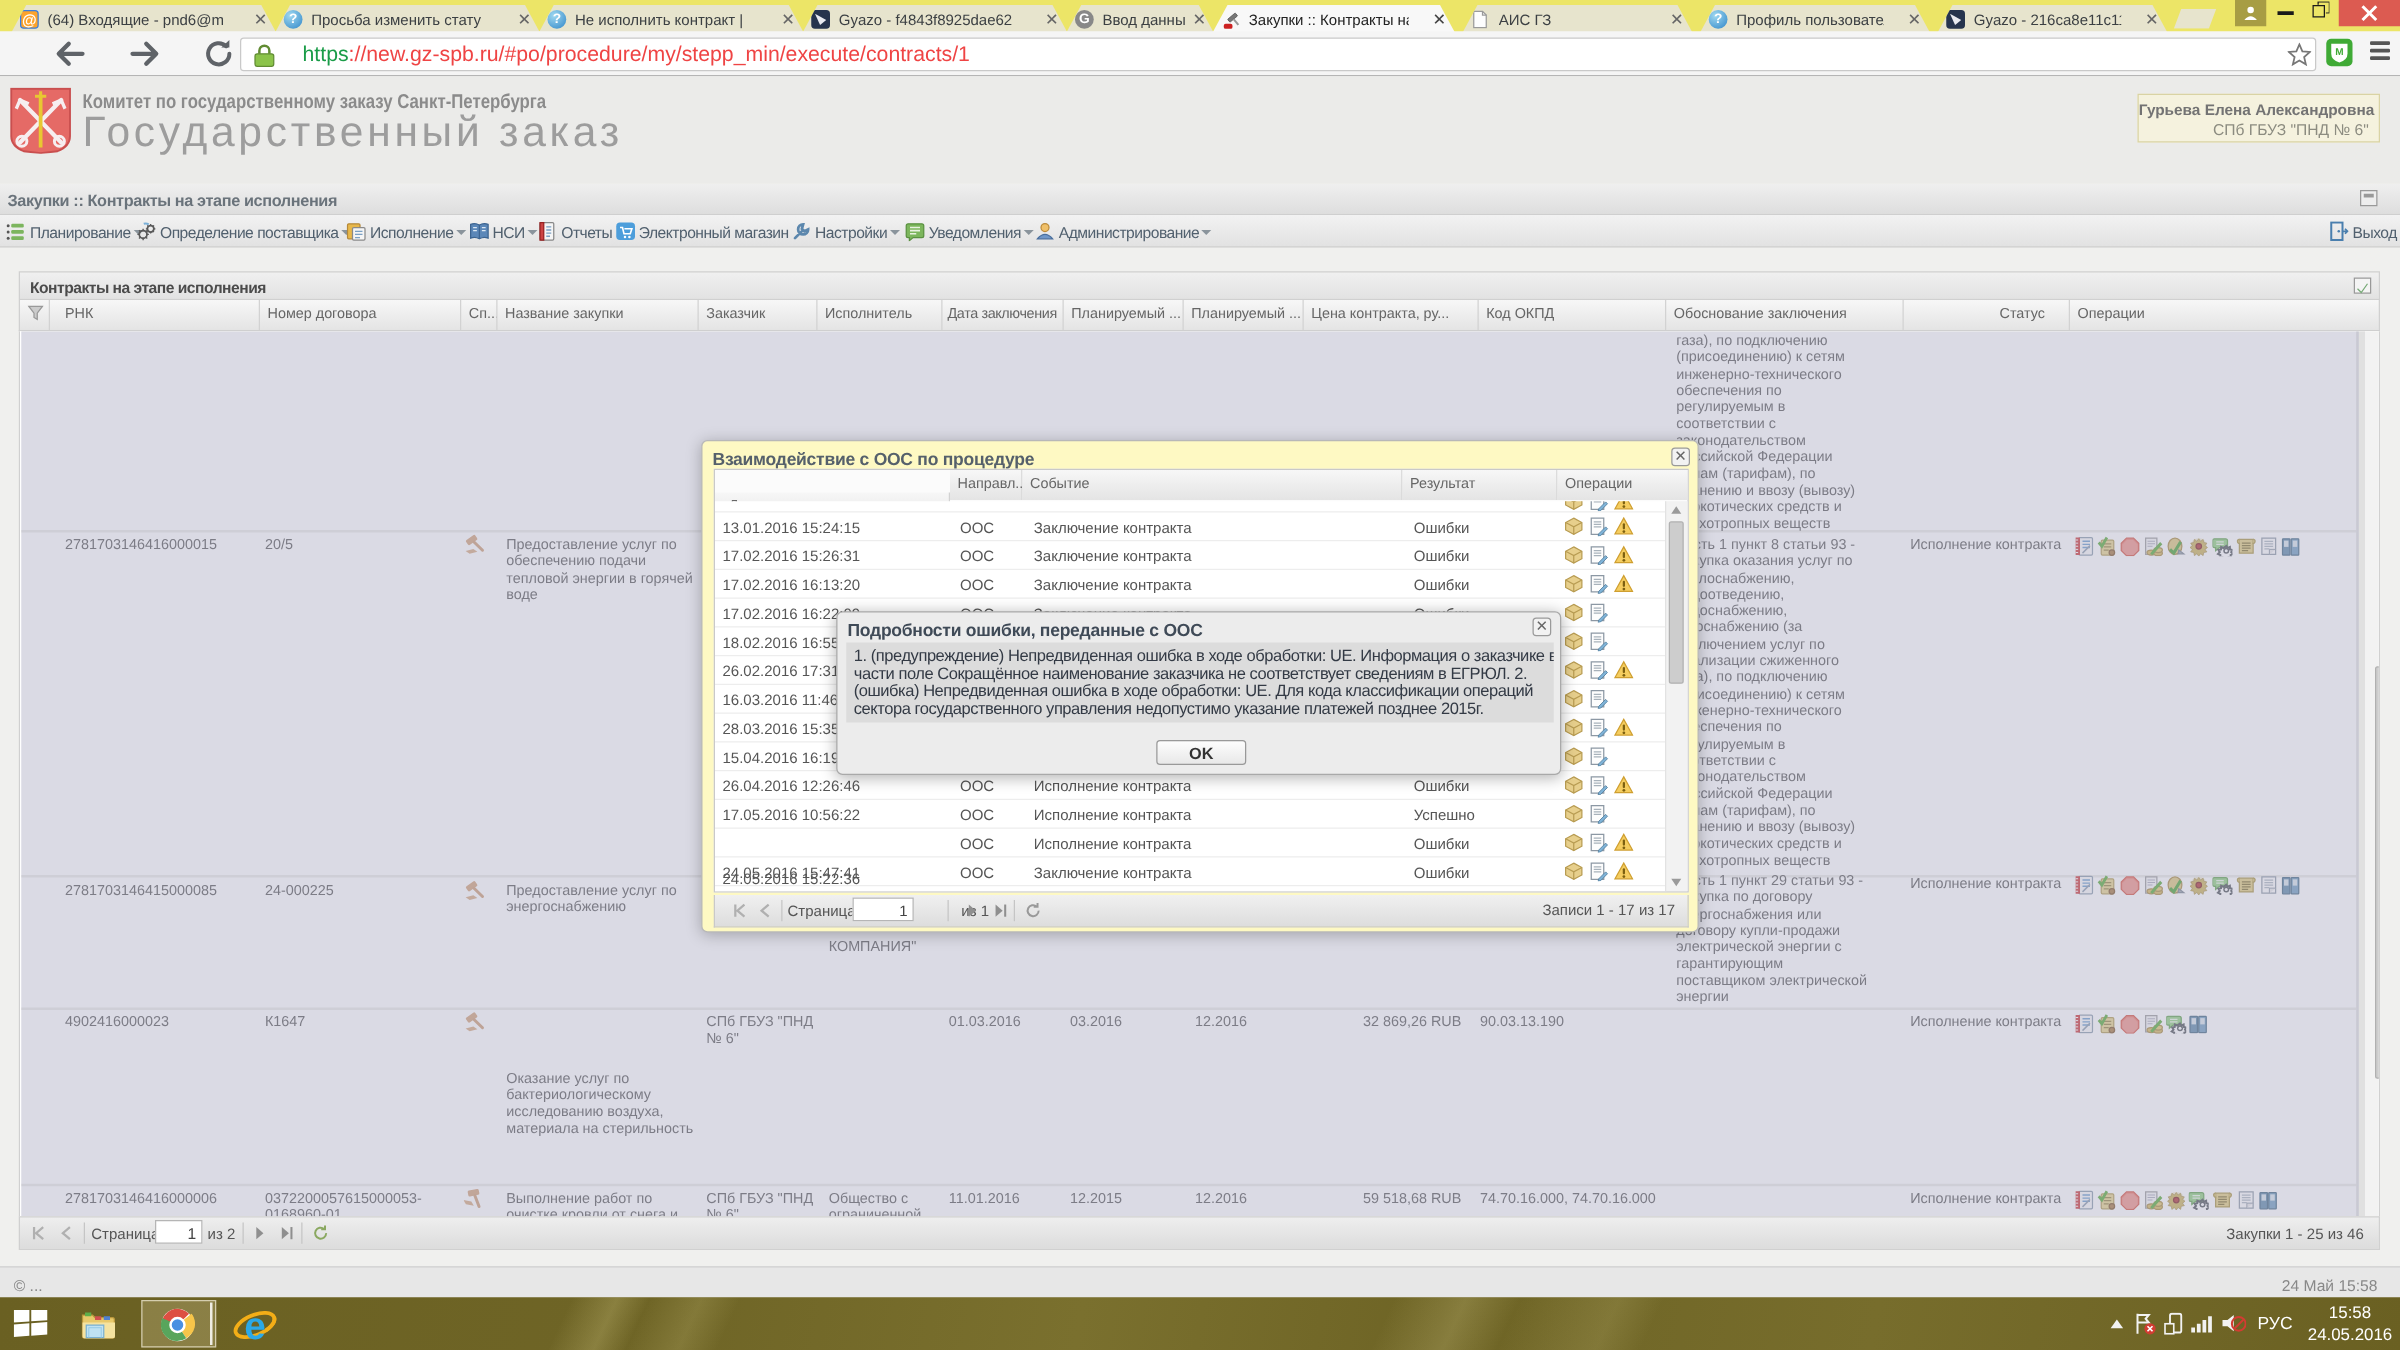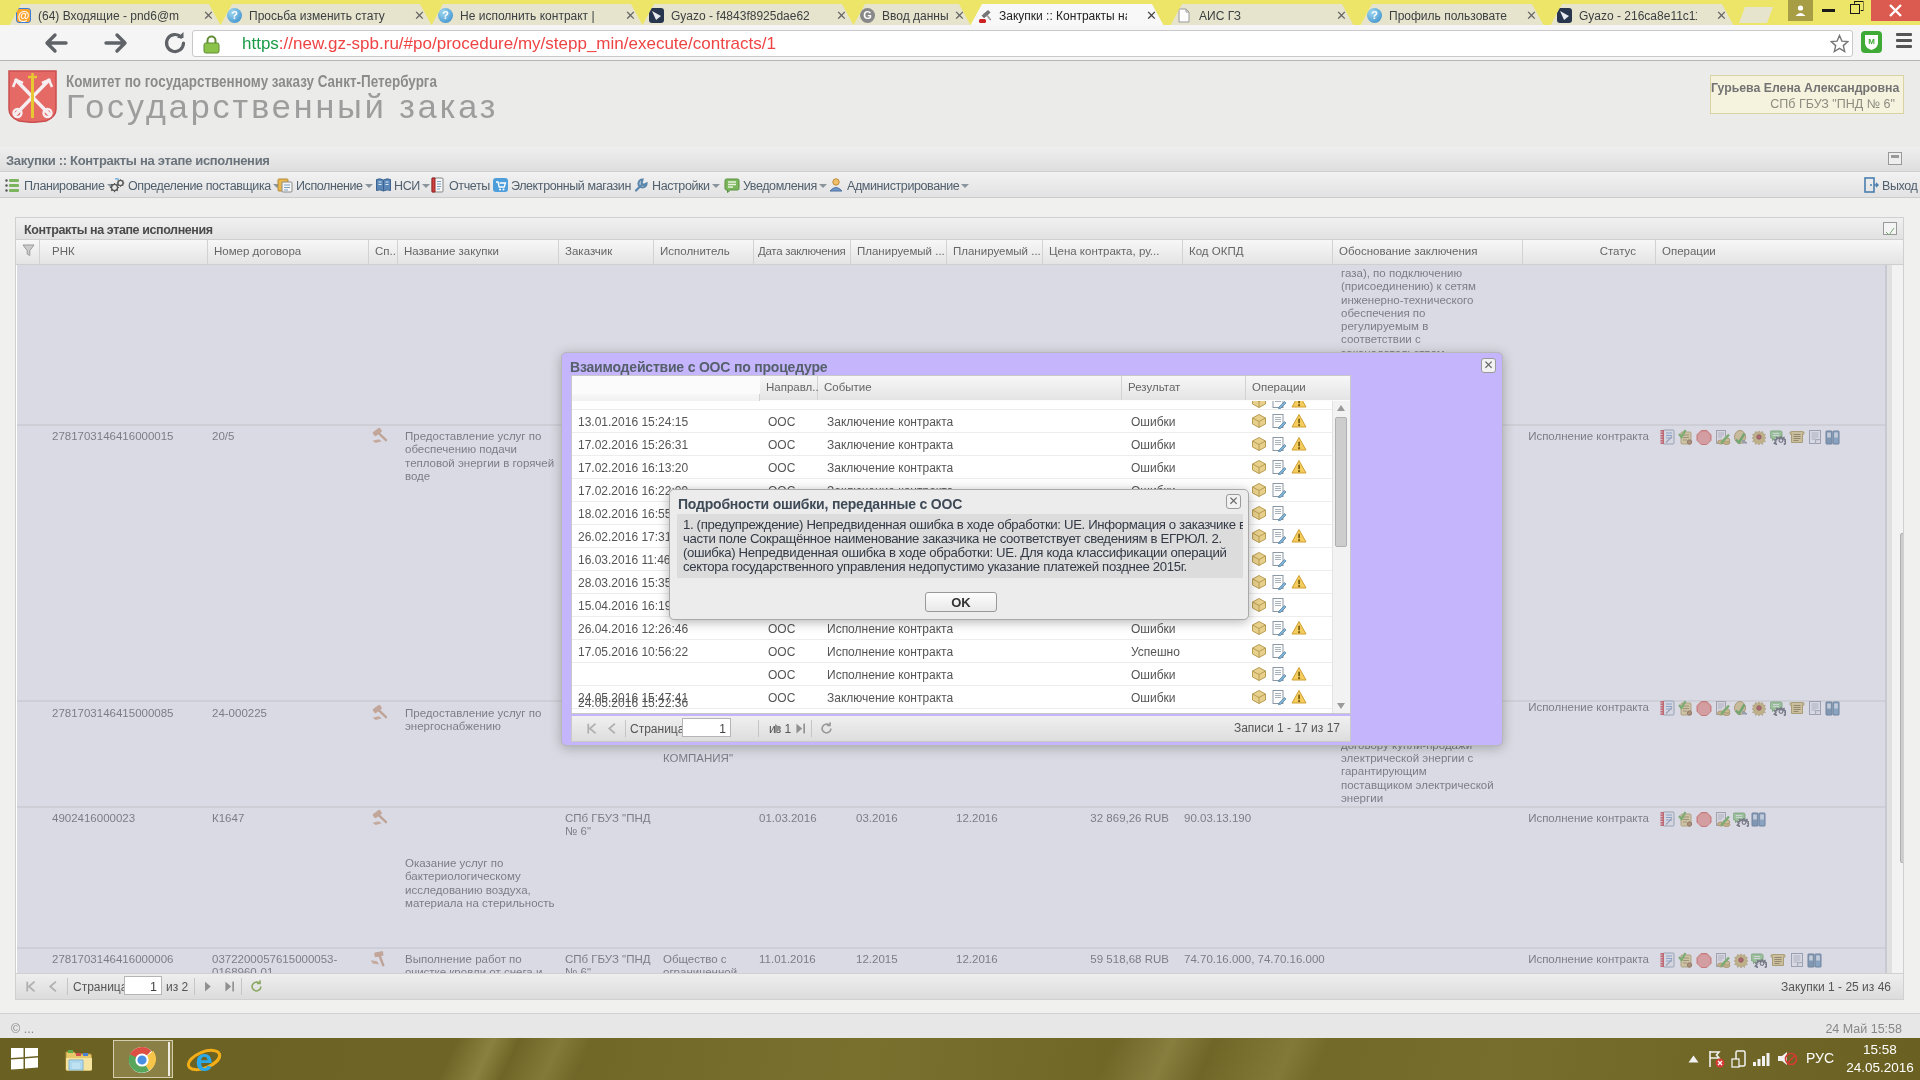--- a/index.html
+++ b/index.html
@@ -33,21 +33,21 @@
 #gridbody { position:absolute; left:15px; top:265px; width:1889px; height:708px; background:#ffffff; border-left:1px solid #d0d0d0; border-right:1px solid #d0d0d0; overflow:hidden; }
 .cell { position:absolute; font-size:11.5px; line-height:13.3px; color:#555; white-space:nowrap; }
 .rowline { position:absolute; left:1px; width:1870px; height:2px; background:#e9e9e5; }
 .oi { position:absolute; }
 .mcell { position:absolute; font-size:12px; color:#555; white-space:nowrap; }
 #mask { position:absolute; left:1px; top:0; width:1870px; height:708px; background:rgba(173,173,196,0.45); }
 #gridfoot { position:absolute; left:15px; top:973px; width:1889px; height:27px; background:linear-gradient(#eeeeee,#dcdcdc); border:1px solid #d0d0d0; font-size:12px; color:#666; }
 #sitefoot { position:absolute; left:0; top:1013px; width:1920px; height:25px; background:#e7e7e7; border-top:1px solid #d0d0d0; font-size:12.5px; color:#888; }
 
 
-#modal1 { position:absolute; left:561px; top:352px; width:942px; height:394px; background:#c4b5fd; border:1px solid #b8b8b8; border-radius:5px; box-shadow:0 2px 12px rgba(0,0,0,0.25); }
+#modal1 { position:absolute; left:561px; top:352px; width:798px; height:394px; background:#fef9c3; border:1px solid #b8b8b8; border-radius:5px; box-shadow:0 2px 12px rgba(0,0,0,0.25); }
 #modal2 { position:absolute; left:669px; top:489px; width:580px; height:131px; background:#ececec; border:1px solid #a9a9a9; border-radius:5px; box-shadow:0 2px 12px rgba(0,0,0,0.3); }
 .mtitle { position:absolute; left:8px; top:6px; font-size:14px; letter-spacing:-0.2px; font-weight:bold; color:#55606b; }
 .xbtn { position:absolute; width:15px; height:15px; border:1px solid #9a9a9a; border-radius:3px; background:#f2f2f2; color:#666; font-size:12px; line-height:13px; text-align:center; }
 
 
 #mgrid { position:absolute; left:9px; top:22px; width:780px; height:339px; }
 .mg-h { position:absolute; top:0; height:24px; background:linear-gradient(#f7f7f7,#e4e4e4); border-right:1px solid #d2d2d2; font-size:11.5px; color:#666; padding:5px 0 0 6px; }
 
 
 #taskbar { position:absolute; left:0; top:1038px; width:1920px; height:42px; background:#6b6124; }

